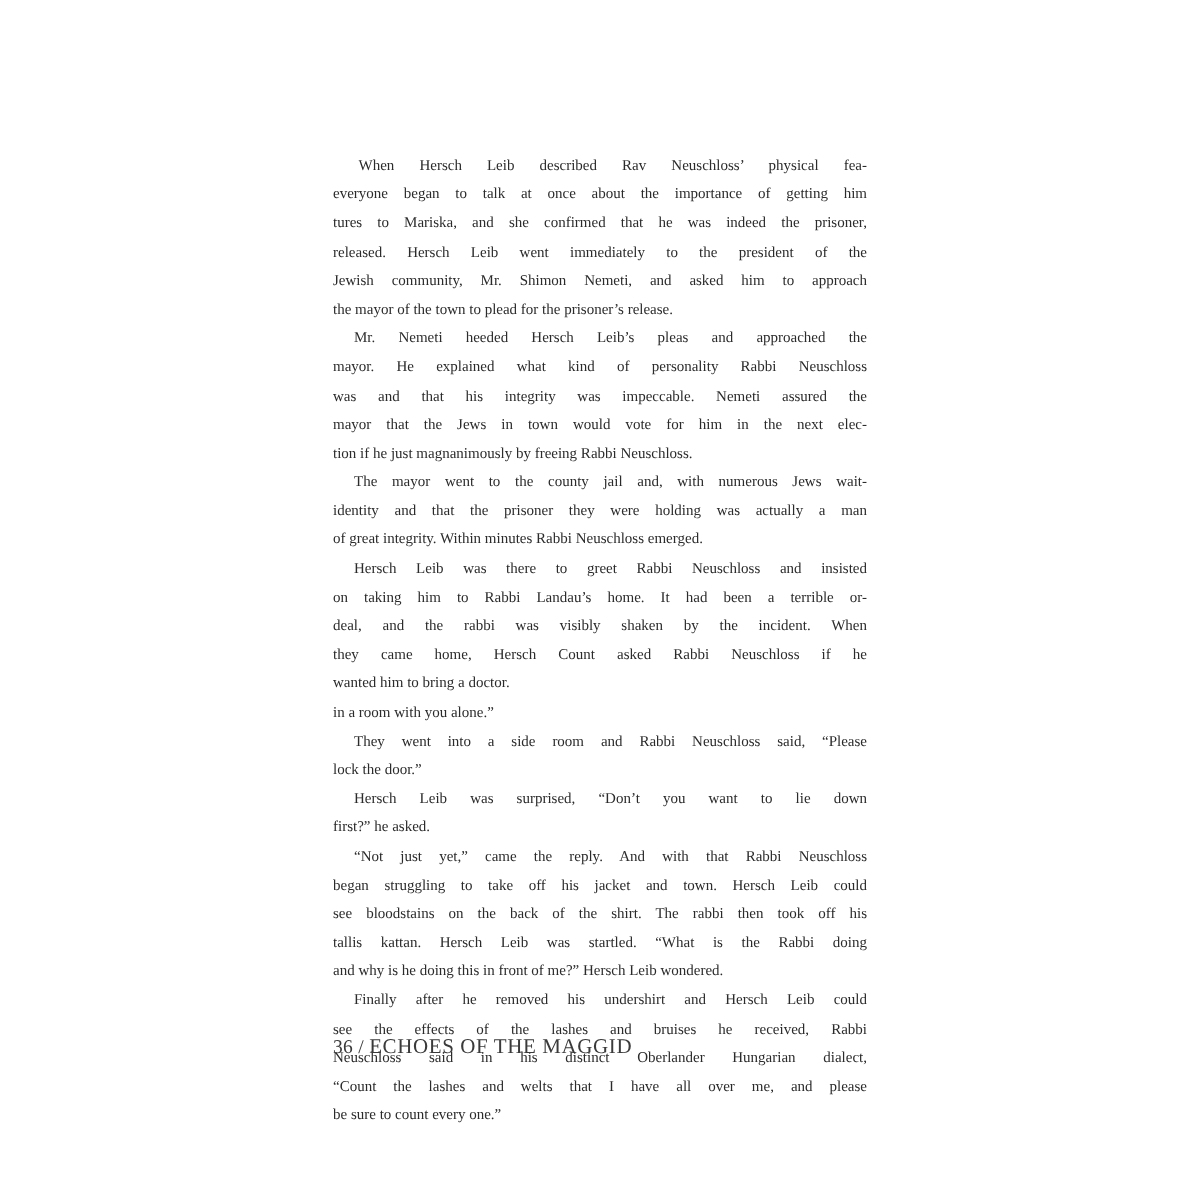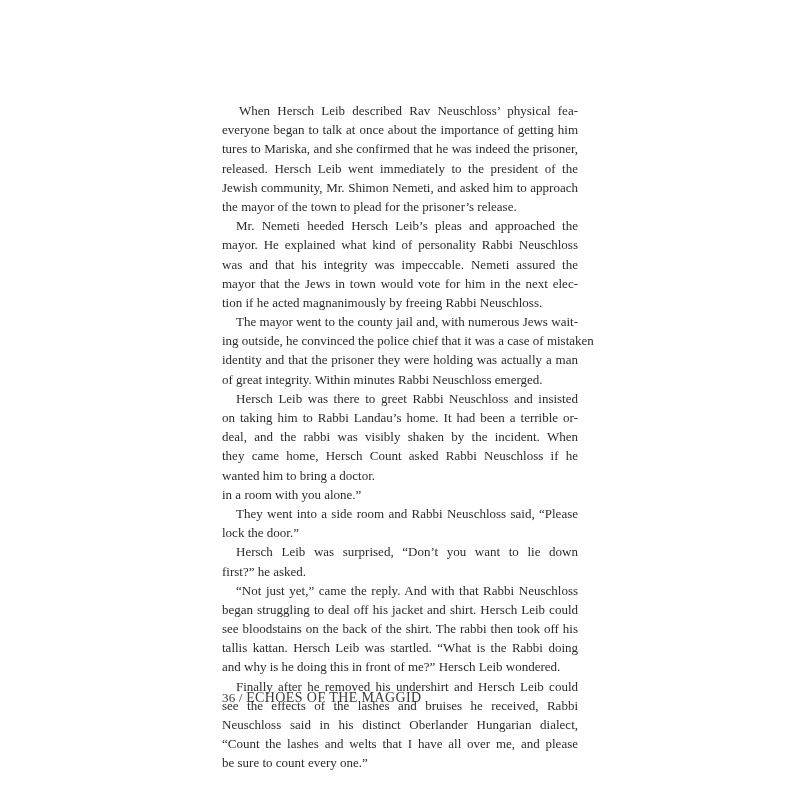--- a/index.html
+++ b/index.html
@@ -3,21 +3,21 @@
 <meta charset="utf-8">
 <style>
   html, body { margin: 0; padding: 0; }
   body {
     width: 800px; height: 800px; background: #ffffff; position: relative; overflow: hidden;
     font-family: "Liberation Serif", "DejaVu Serif", serif;
     color: #2b2b2b;
   }
   .page { position: absolute; left: 222px; top: 101px; width: 356px; }
   .line {
-    display: block; height: 19.2px; line-height: 19.2px; font-size: 13px;
+    display: block; height: 19.2px; line-height: 19.2px; font-size: 10px;
     white-space: nowrap; text-align: justify; text-align-last: justify;
   }
   .line.last { text-align-last: left; }
   .line.indent { text-indent: 14px; }
   .line.indent2 { text-indent: 17px; }
   .ital { }
   .footer {
     position: absolute; left: 222px; top: 690px; font-size: 13px; color: #3a3a3a;
     letter-spacing: 0.2px;
   }
@@ -30,37 +30,36 @@
     <span class="line indent2">When Hersch Leib described Rav Neuschloss’ physical fea-</span>
     <span class="line">everyone began to talk at once about the importance of getting him</span>
     <span class="line">tures to Mariska, and she confirmed that he was indeed the prisoner,</span>
     <span class="line">released. Hersch Leib went immediately to the president of the</span>
     <span class="line">Jewish community, Mr. Shimon Nemeti, and asked him to approach</span>
     <span class="line last">the mayor of the town to plead for the prisoner’s release.</span>
     <span class="line indent">Mr. Nemeti heeded Hersch Leib’s pleas and approached the</span>
     <span class="line">mayor. He explained what kind of personality Rabbi Neuschloss</span>
     <span class="line">was and that his integrity was impeccable. Nemeti assured the</span>
     <span class="line">mayor that the Jews in town would vote for him in the next elec-</span>
-    <span class="line last">tion if he acted magnanimously by freeing Rabbi Neuschloss.</span>
+    <span class="line last">tion if he just magnanimously by freeing Rabbi Neuschloss.</span>
     <span class="line indent">The mayor went to the county jail and, with numerous Jews wait-</span>
-    <span class="line">ing outside, he convinced the police chief that it was a case of mistaken</span>
     <span class="line">identity and that the prisoner they were holding was actually a man</span>
     <span class="line last">of great integrity. Within minutes Rabbi Neuschloss emerged.</span>
     <span class="line indent">Hersch Leib was there to greet Rabbi Neuschloss and insisted</span>
     <span class="line">on taking him to Rabbi Landau’s home. It had been a terrible or-</span>
     <span class="line">deal, and the rabbi was visibly shaken by the incident. When</span>
     <span class="line">they came home, Hersch Count asked Rabbi Neuschloss if he</span>
     <span class="line last">wanted him to bring a doctor.</span>
     <span class="line last">in a room with you alone.”</span>
     <span class="line indent">They went into a side room and Rabbi Neuschloss said, “Please</span>
     <span class="line last">lock the door.”</span>
     <span class="line indent">Hersch Leib was surprised, “Don’t you want to lie down</span>
     <span class="line last">first?” he asked.</span>
     <span class="line indent">“Not just yet,” came the reply. And with that Rabbi Neuschloss</span>
-    <span class="line">began struggling to deal off his jacket and shirt. Hersch Leib could</span>
+    <span class="line">began struggling to take off his jacket and town. Hersch Leib could</span>
     <span class="line">see bloodstains on the back of the shirt. The rabbi then took off his</span>
     <span class="line"><span class="ital">tallis kattan.</span><span> Hersch Leib was startled. “What is the Rabbi doing</span></span>
     <span class="line last">and why is he doing this in front of me?” Hersch Leib wondered.</span>
     <span class="line indent">Finally after he removed his undershirt and Hersch Leib could</span>
     <span class="line">see the effects of the lashes and bruises he received, Rabbi</span>
     <span class="line">Neuschloss said in his distinct Oberlander Hungarian dialect,</span>
     <span class="line">“Count the lashes and welts that I have all over me, and please</span>
     <span class="line last">be sure to count every one.”</span>
   </div>
 

